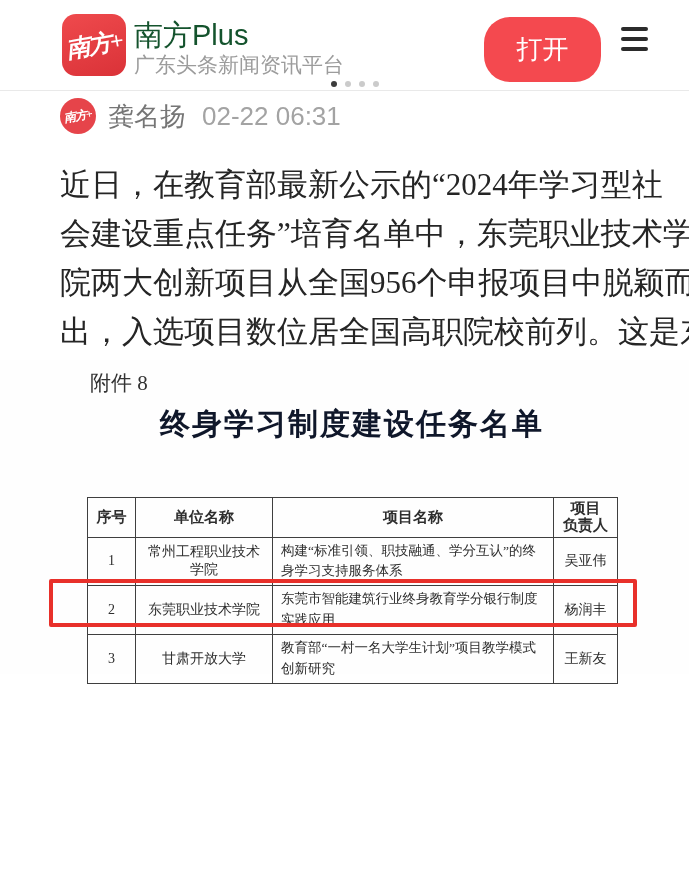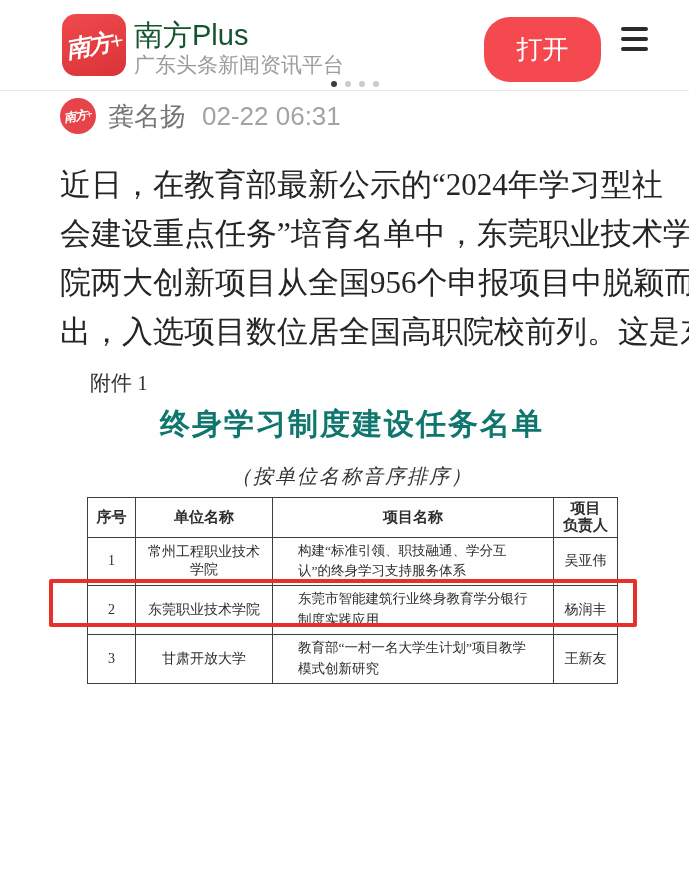--- a/index.html
+++ b/index.html
@@ -97,21 +97,21 @@
     font-family:"Liberation Serif", serif; color:#2e2e2e;
     background:#fefefe; cursor:pointer;
   }
   .doc-label {
     position:absolute; left:90px; top:9px;
     font-size:21px; color:#333;
   }
   .doc-title {
     position:absolute; left:87px; top:44px; width:530px;
     text-align:center; font-size:30px; font-weight:bold;
-    letter-spacing:2px; color:#0f766e;
+    letter-spacing:2px; color:#0f172a;
   }
   .doc-subtitle {
     position:absolute; left:87px; top:103px; width:530px;
     text-align:center; font-size:20px; font-style:italic;
     letter-spacing:2px; color:#333;
   }
   table.doc-table {
     position:absolute; left:87px; top:137px;
     width:530px; border-collapse:collapse; table-layout:fixed;
   }
@@ -121,21 +121,21 @@
   .doc-table col.c-lead { width:64px; }
   .doc-table th, .doc-table td {
     border:1.5px solid #3f3f3f;
     text-align:center; vertical-align:middle;
     padding:2px 6px;
   }
   .doc-table thead tr { height:37px; }
   .doc-table th { font-size:15px; font-weight:bold; line-height:1.15; }
   .doc-table td { font-size:14px; }
   .doc-table td.proj-cell {
-    text-align:left; font-size:13.5px; line-height:1.55; padding:3px 25px;
+    text-align:left; font-size:13.5px; line-height:1.55; padding:3px 8px;
   }
   .doc-table tr.r1 { height:48px; }
   .doc-table tr.r2 { height:42px; }
   .doc-table tr.r3 { height:40px; }
 
   .highlight-box {
     position:absolute; left:49px; top:219px;
     width:588px; height:48px;
     border:4px solid #e8302a; border-radius:2px;
     pointer-events:none;
@@ -176,23 +176,22 @@
 
   <div class="article-body">
     <div class="bline">近日，在教育部最新公示的“2024年学习型社</div>
     <div class="bline">会建设重点任务”培育名单中，东莞职业技术学</div>
     <div class="bline">院两大创新项目从全国956个申报项目中脱颖而</div>
     <div class="bline">出，入选项目数位居全国高职院校前列。这是东</div>
   </div>
 </div>
 
 <div class="document">
-  <div class="doc-label">附件 1</div>
+  <div class="doc-label">附件 8</div>
   <div class="doc-title">终身学习制度建设任务名单</div>
-  <div class="doc-subtitle">（按单位名称音序排序）</div>
 
   <table class="doc-table">
     <colgroup>
       <col class="c-no">
         <col class="c-org">
         <col class="c-proj">
         <col class="c-lead">
     </colgroup>
     <thead>
       <tr>

